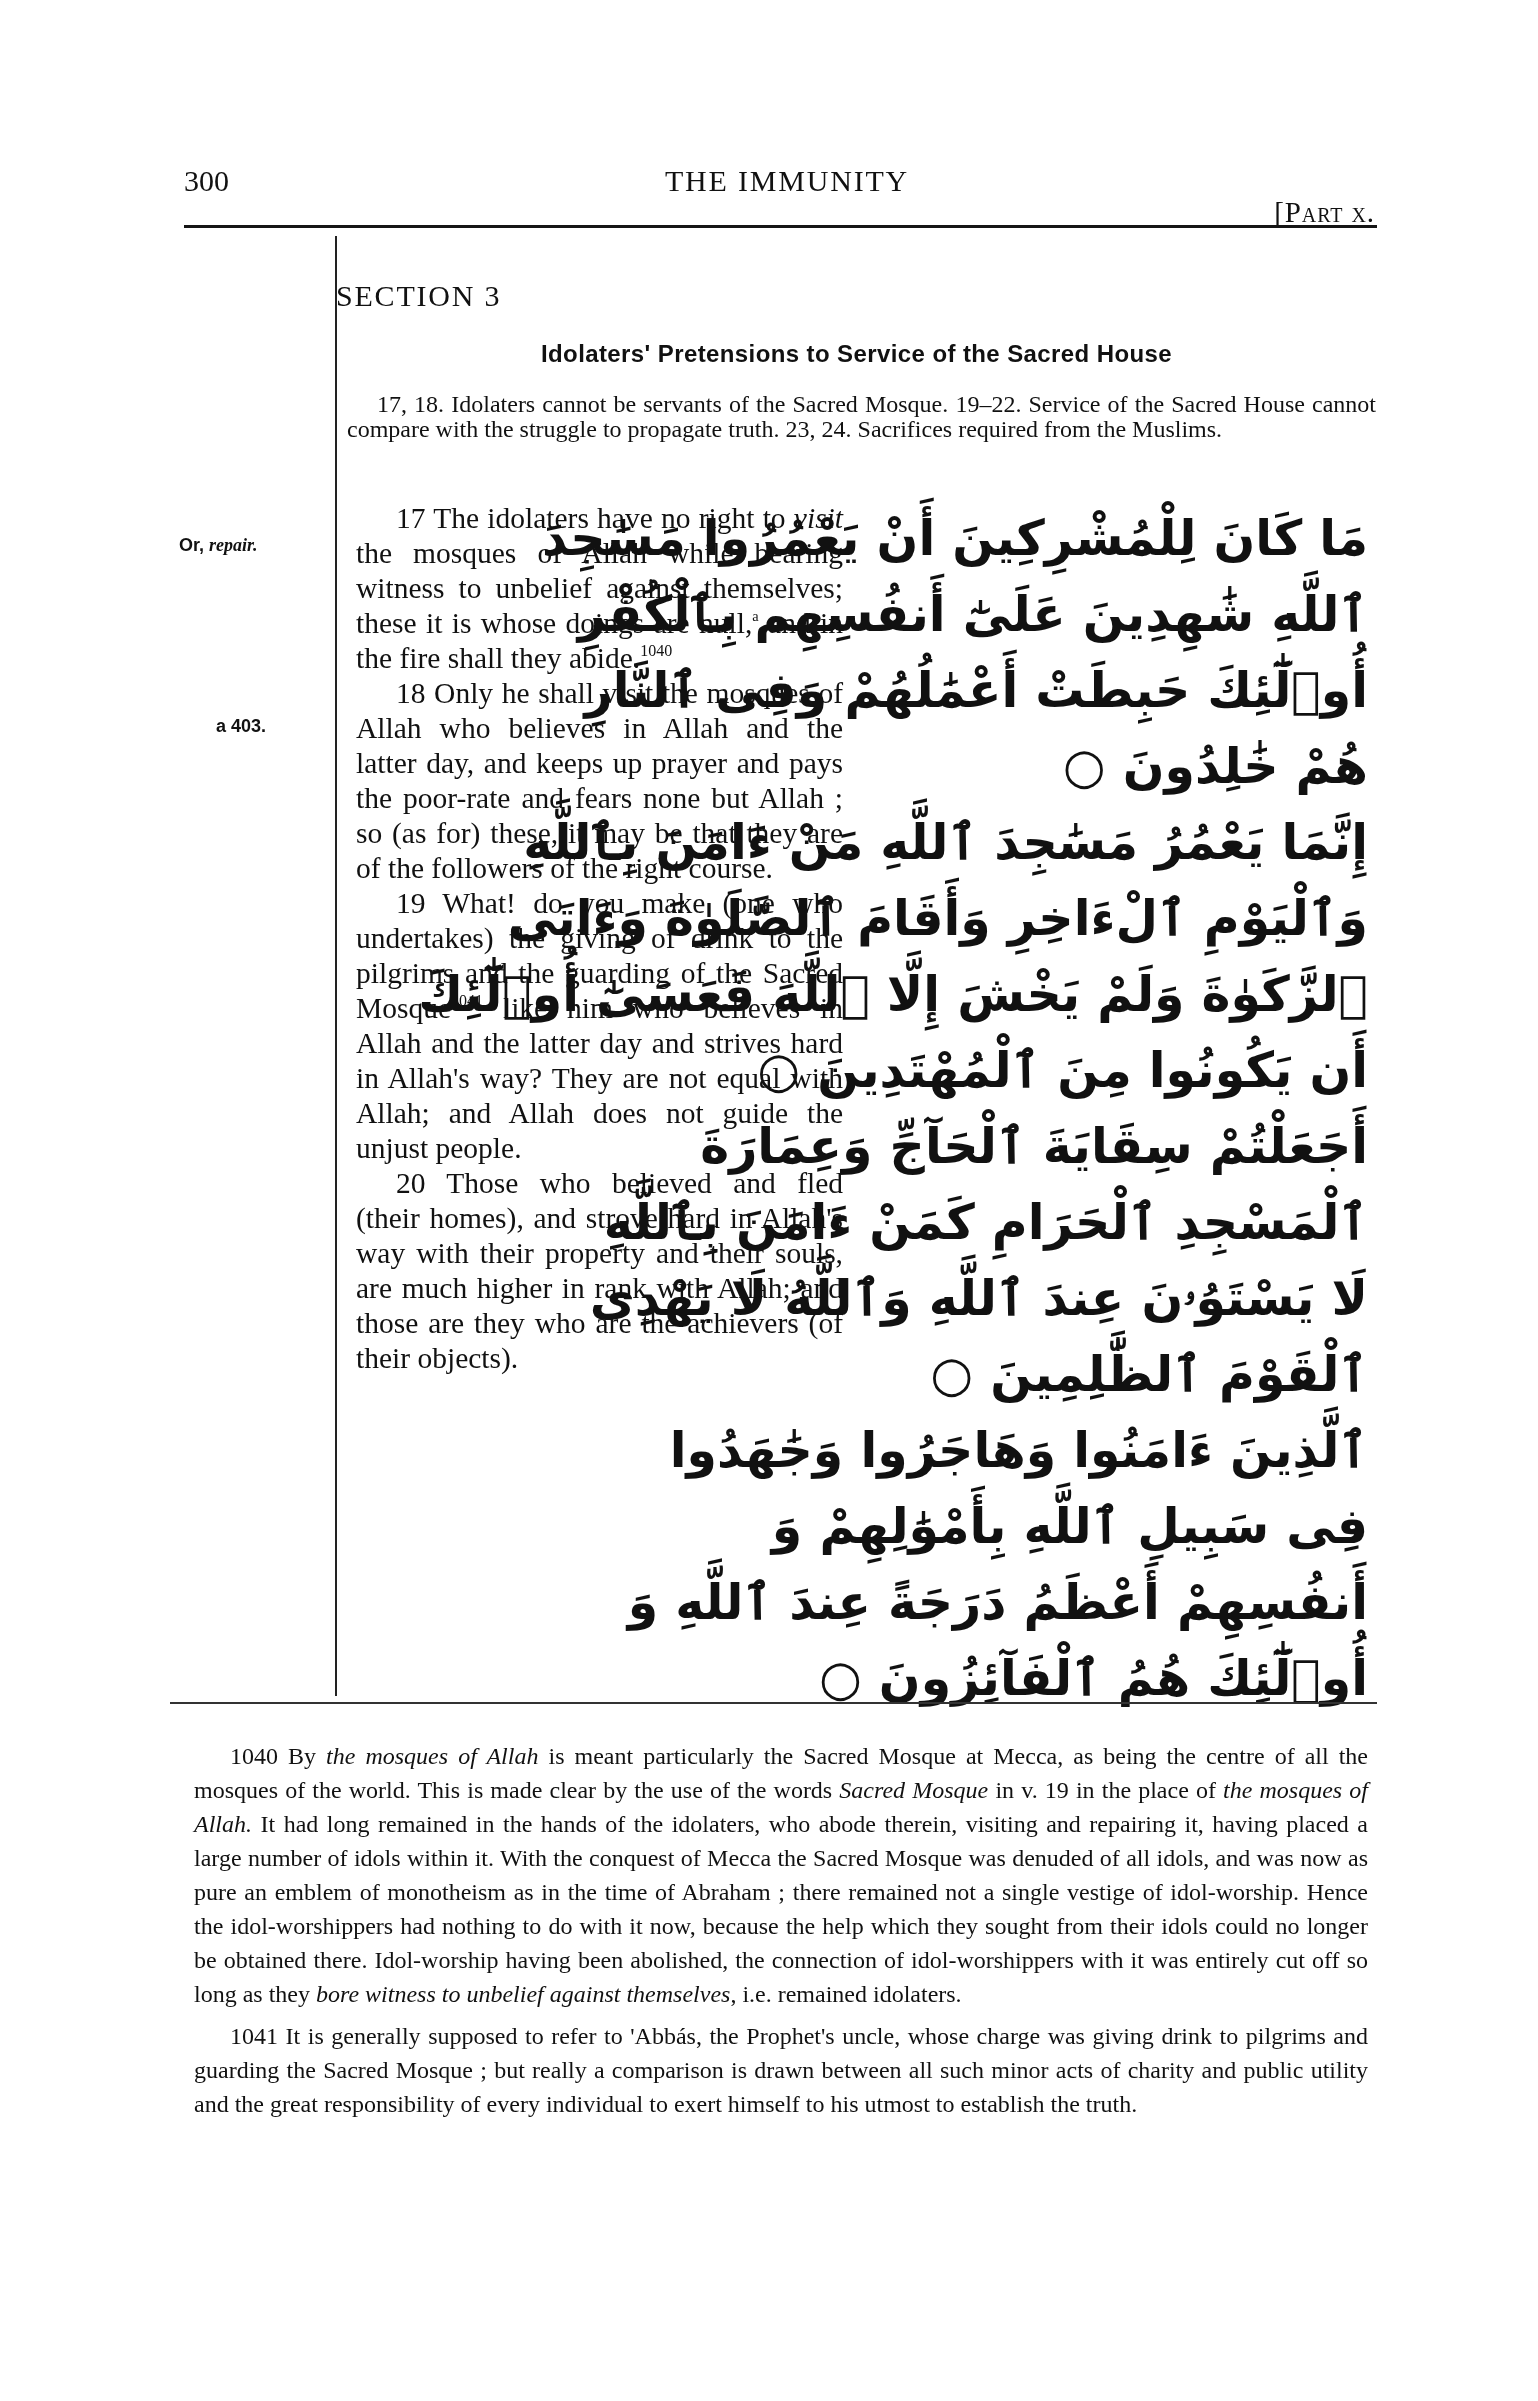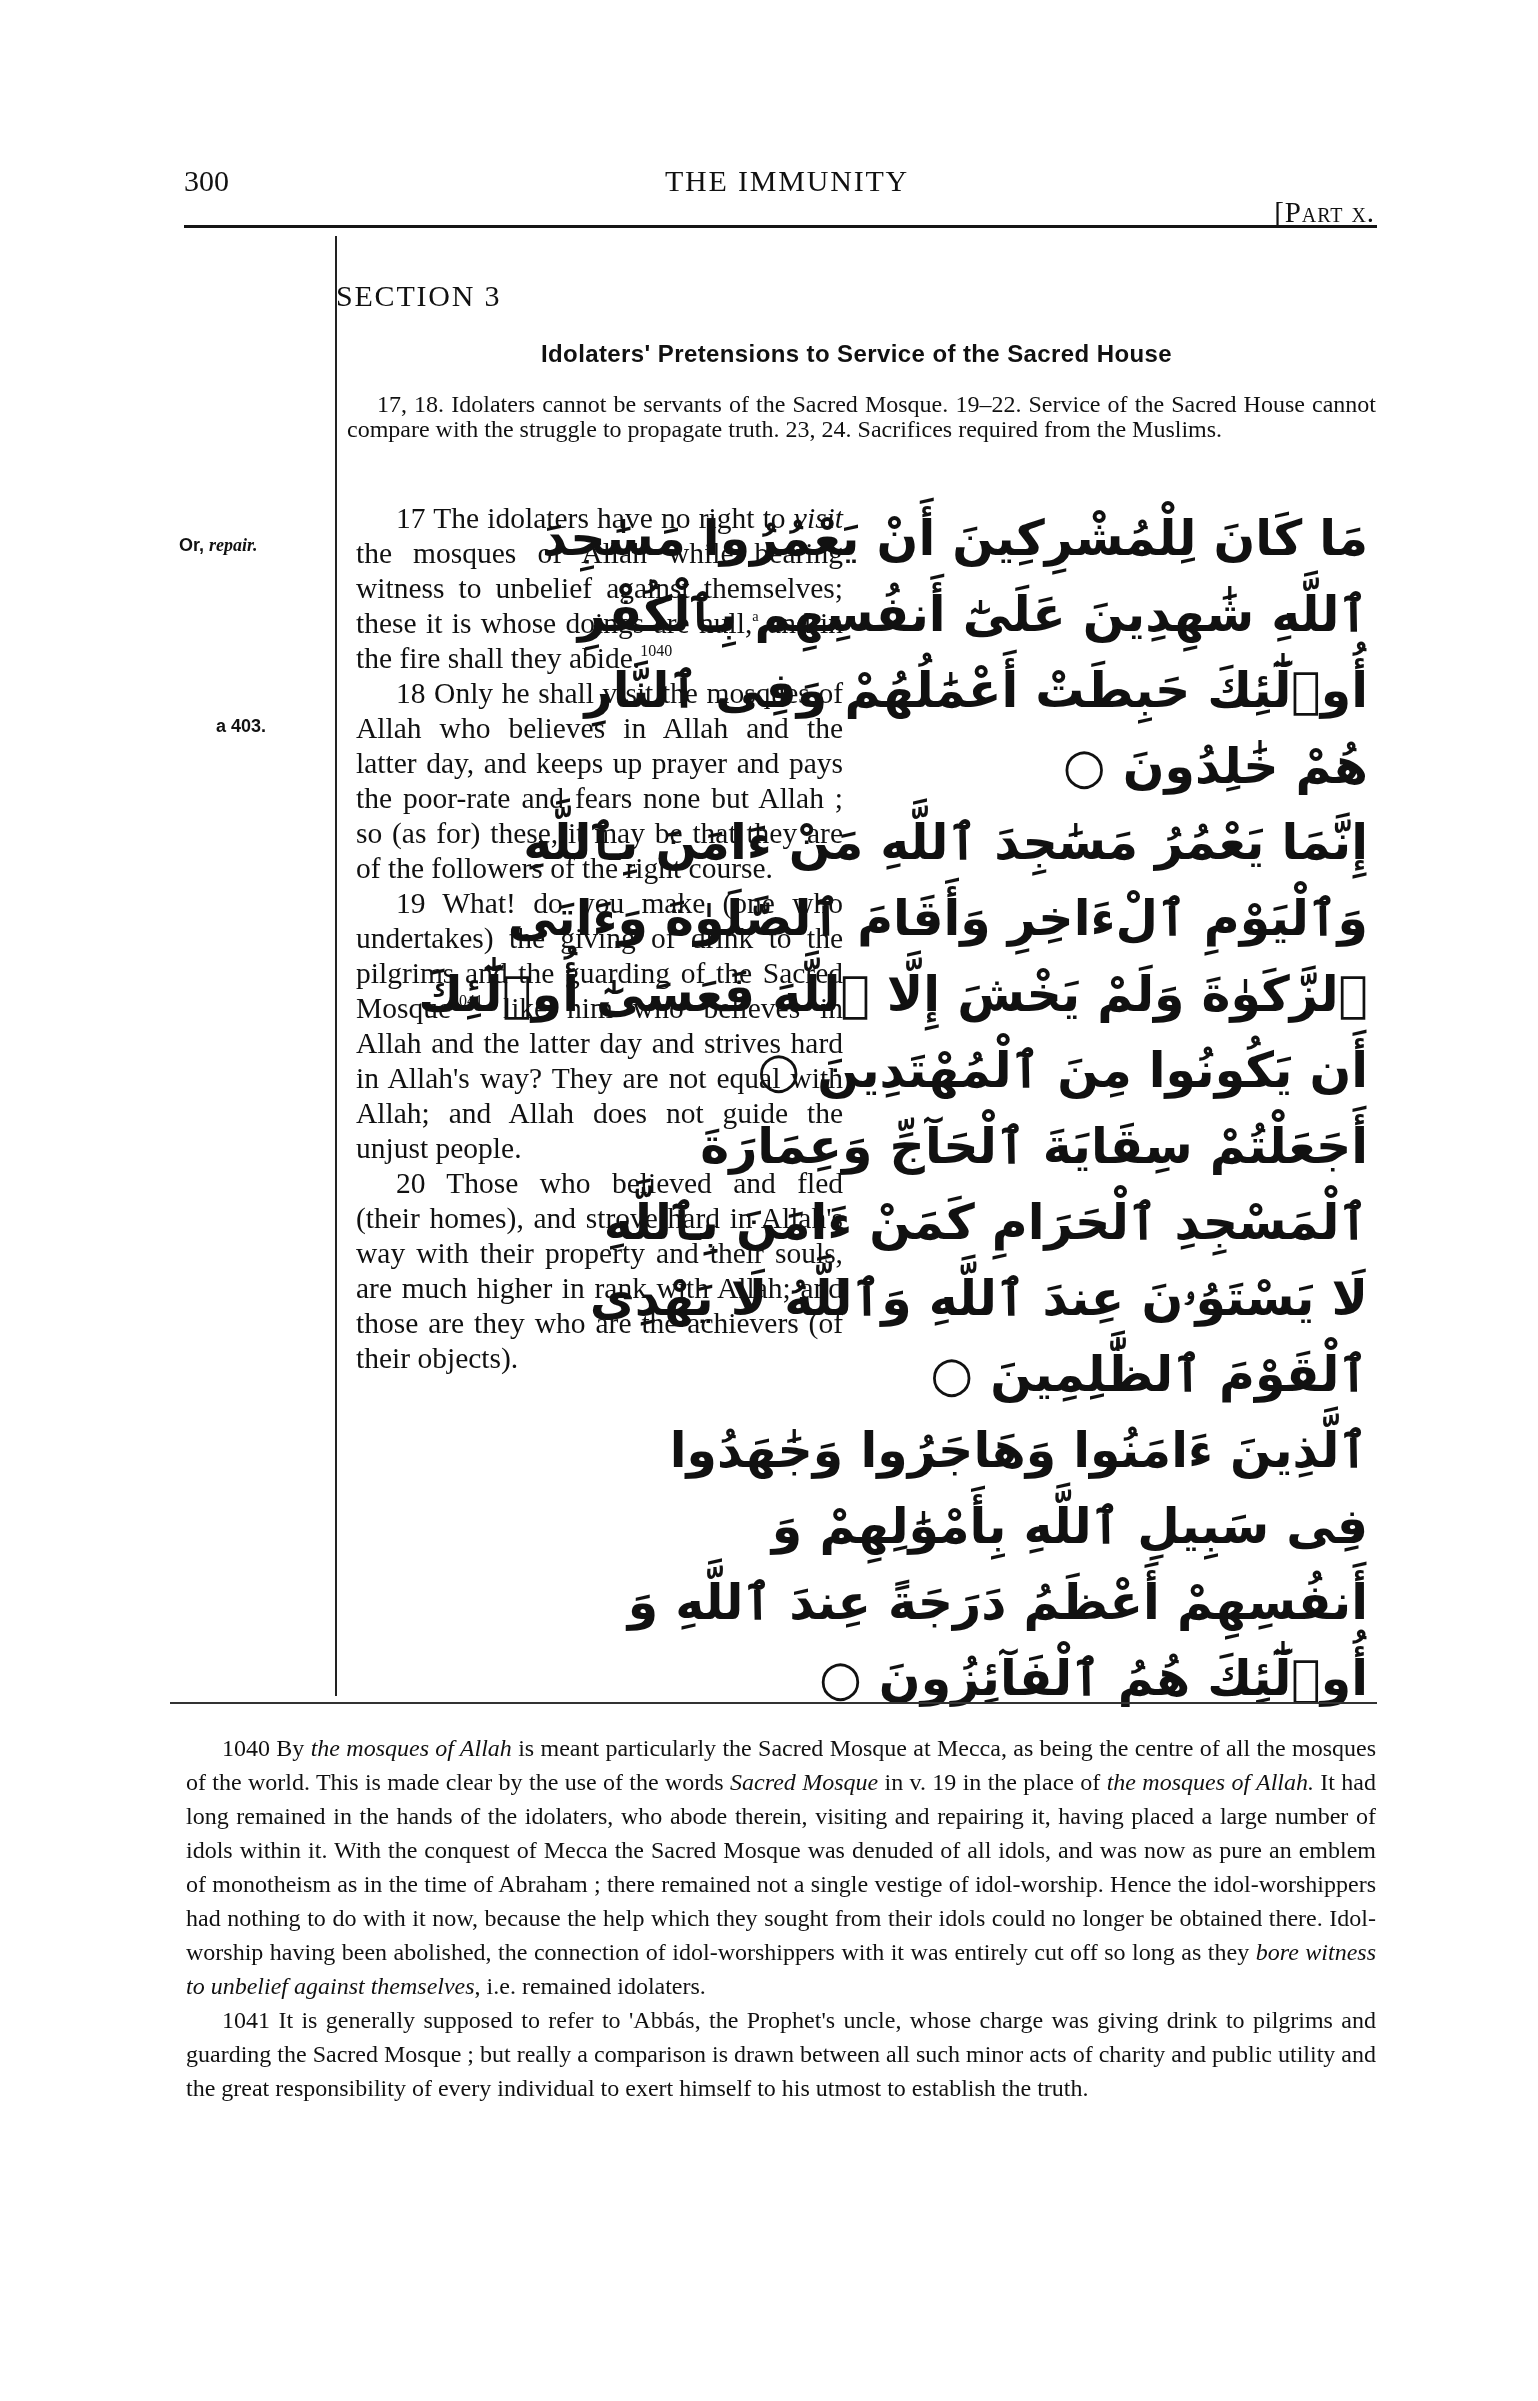--- a/index.html
+++ b/index.html
@@ -39,21 +39,21 @@
 
   
   .arabic { left: 885px; width: 483px; top: 501px; direction: rtl; text-align: justify;
     font-family: "DejaVu Sans", sans-serif; font-size: 49px; line-height: 76px; font-weight: bold; }
   .arabic .ln { display: block; white-space: nowrap; text-align-last: justify; }
   .arabic .ln.short { text-align-last: right; }
 
   
   .fn-rule { left: 170px; top: 1702px; width: 1207px; height: 1.8px; background: #333333; }
   .footnotes { left: 186px; width: 1190px; top: 1731px; font-size: 24px; line-height: 34px; text-align: justify; }
-  .footnotes p { margin: 0; text-indent: 36px; }
+  .footnotes p { margin: 8px; text-indent: 36px; }
   .footnotes .it { font-style: italic; }
 </style>
 </head>
 <body>
 
 <div class="abs hdr-num">300</div>
 <div class="abs hdr-title">THE IMMUNITY</div>
 <div class="abs hdr-part">[Part x.</div>
 <div class="abs hdr-rule"></div>
 

